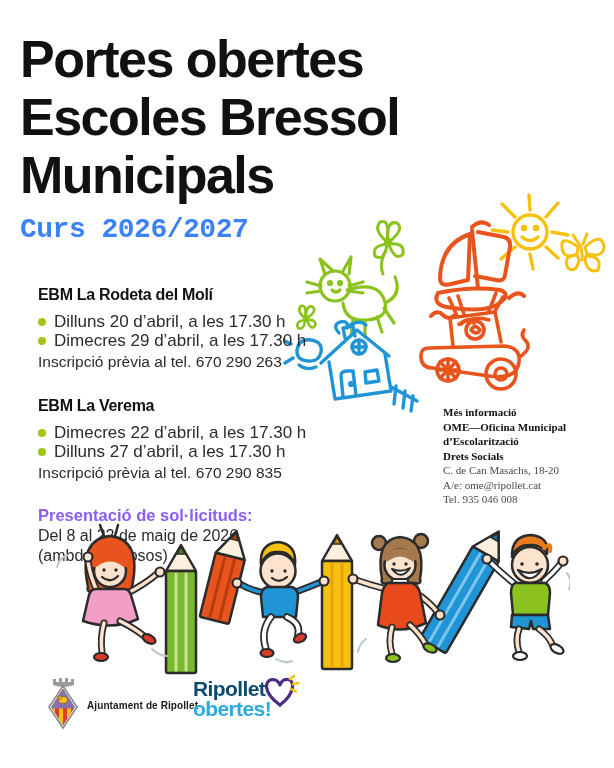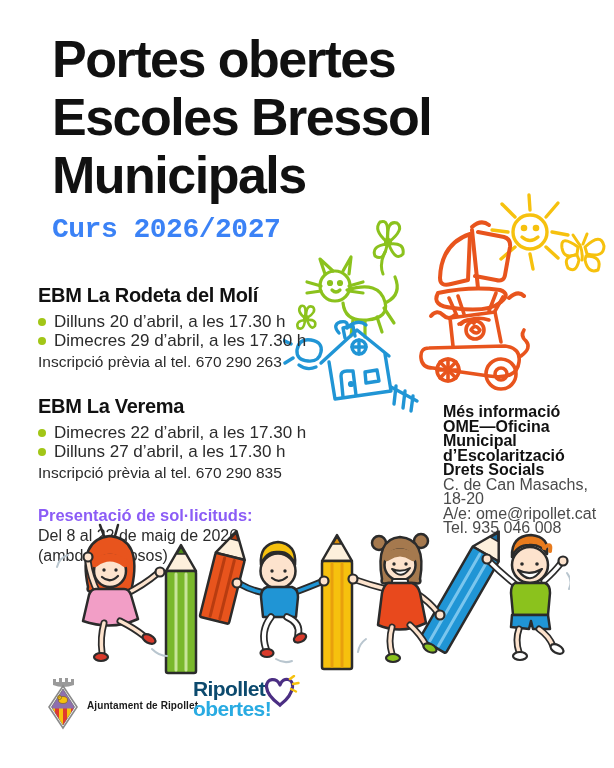--- a/index.html
+++ b/index.html
@@ -1,33 +1,33 @@
 <!DOCTYPE html>
 <html><head>
 <meta charset="utf-8">
 <style>
   html,body{margin:0;padding:0;background:#ffffff;}
   .poster{position:relative;width:614px;height:768px;background:#fff;overflow:hidden;
           font-family:"Liberation Sans",sans-serif;color:#1a1a1a;}
   
-  .title-block{position:absolute;left:52px;top:30px;}
+  .title-block{position:absolute;left:20px;top:30px;}
   .title-line{font-size:52px;line-height:58px;font-weight:800;letter-spacing:-1.5px;color:#111;}
   .course{margin-top:10px;font-size:28px;font-weight:800;letter-spacing:-0.5px;color:#3b82f6;font-family:Liberation Mono, monospace;}
   
   .content-left{position:absolute;left:38px;top:283px;width:310px;}
   .section{margin-bottom:23px;}
-  .section h2{margin:0 0 5px 0;font-size:20px;line-height:24px;font-weight:800;letter-spacing:-0.3px;color:#111;}
+  .section h2{margin:0 0 5px 0;font-size:16px;line-height:24px;font-weight:800;letter-spacing:-0.3px;color:#111;}
   .brow{display:flex;align-items:center;font-size:17px;line-height:19px;color:#2b2b2b;}
   .dot{width:8px;height:8px;border-radius:50%;background:#a2c617;margin-right:8px;flex:0 0 auto;}
   .note{font-size:15.5px;line-height:19px;color:#2b2b2b;margin-top:2px;}
   .submission{margin-top:3px;}
   .submission .sub-h{font-size:16.5px;line-height:21px;font-weight:800;color:#8b5cf6;}
   .submission .sub-l{font-size:16px;line-height:20px;color:#2b2b2b;}
   
-  .info-block{position:absolute;left:443px;top:405px;width:165px;font-size:16px;line-height:14.5px;}
+  .info-block{position:absolute;left:443px;top:405px;width:165px;font-size:11px;line-height:14.5px;font-family:Liberation Serif, serif;}
   .info-b{font-weight:800;color:#111;}
   .info-r{color:#4a4a4a;}
   
   .doodles{position:absolute;left:283px;top:190px;pointer-events:none;}
   .children{position:absolute;left:48px;top:521px;pointer-events:none;}
   
   .footer{position:absolute;left:0;bottom:22px;width:614px;height:70px;}
   .coa{position:absolute;left:46px;top:0;}
   .council-label{position:absolute;left:87px;top:24px;font-size:10px;font-weight:800;color:#1a1a1a;letter-spacing:0.1px;}
   .brand{position:absolute;left:193px;top:3px;line-height:20px;}

